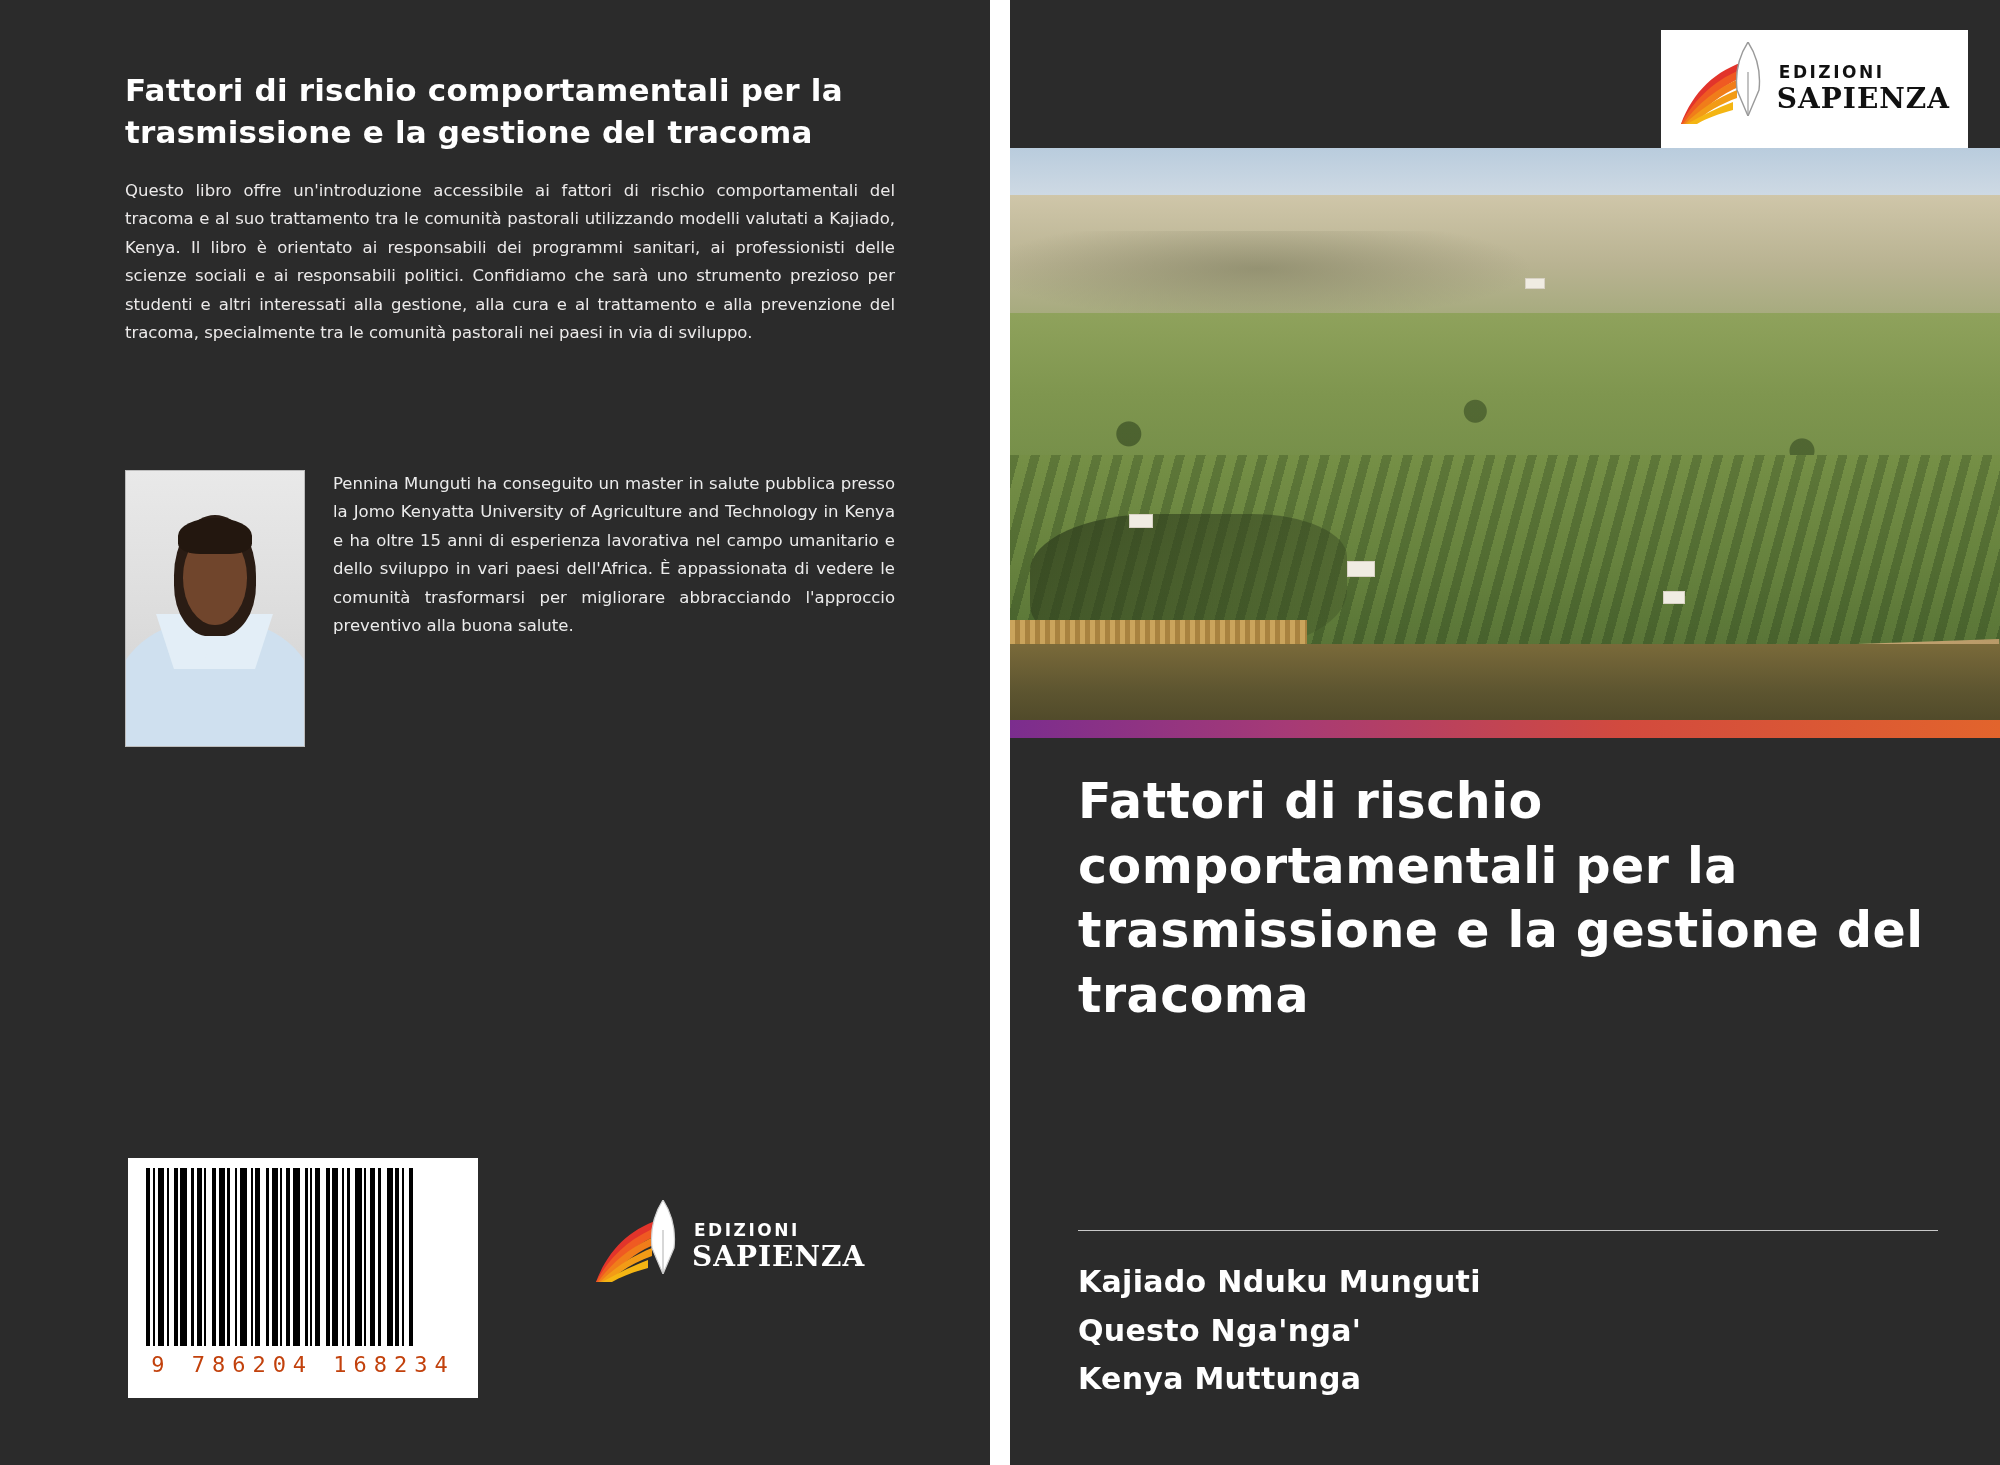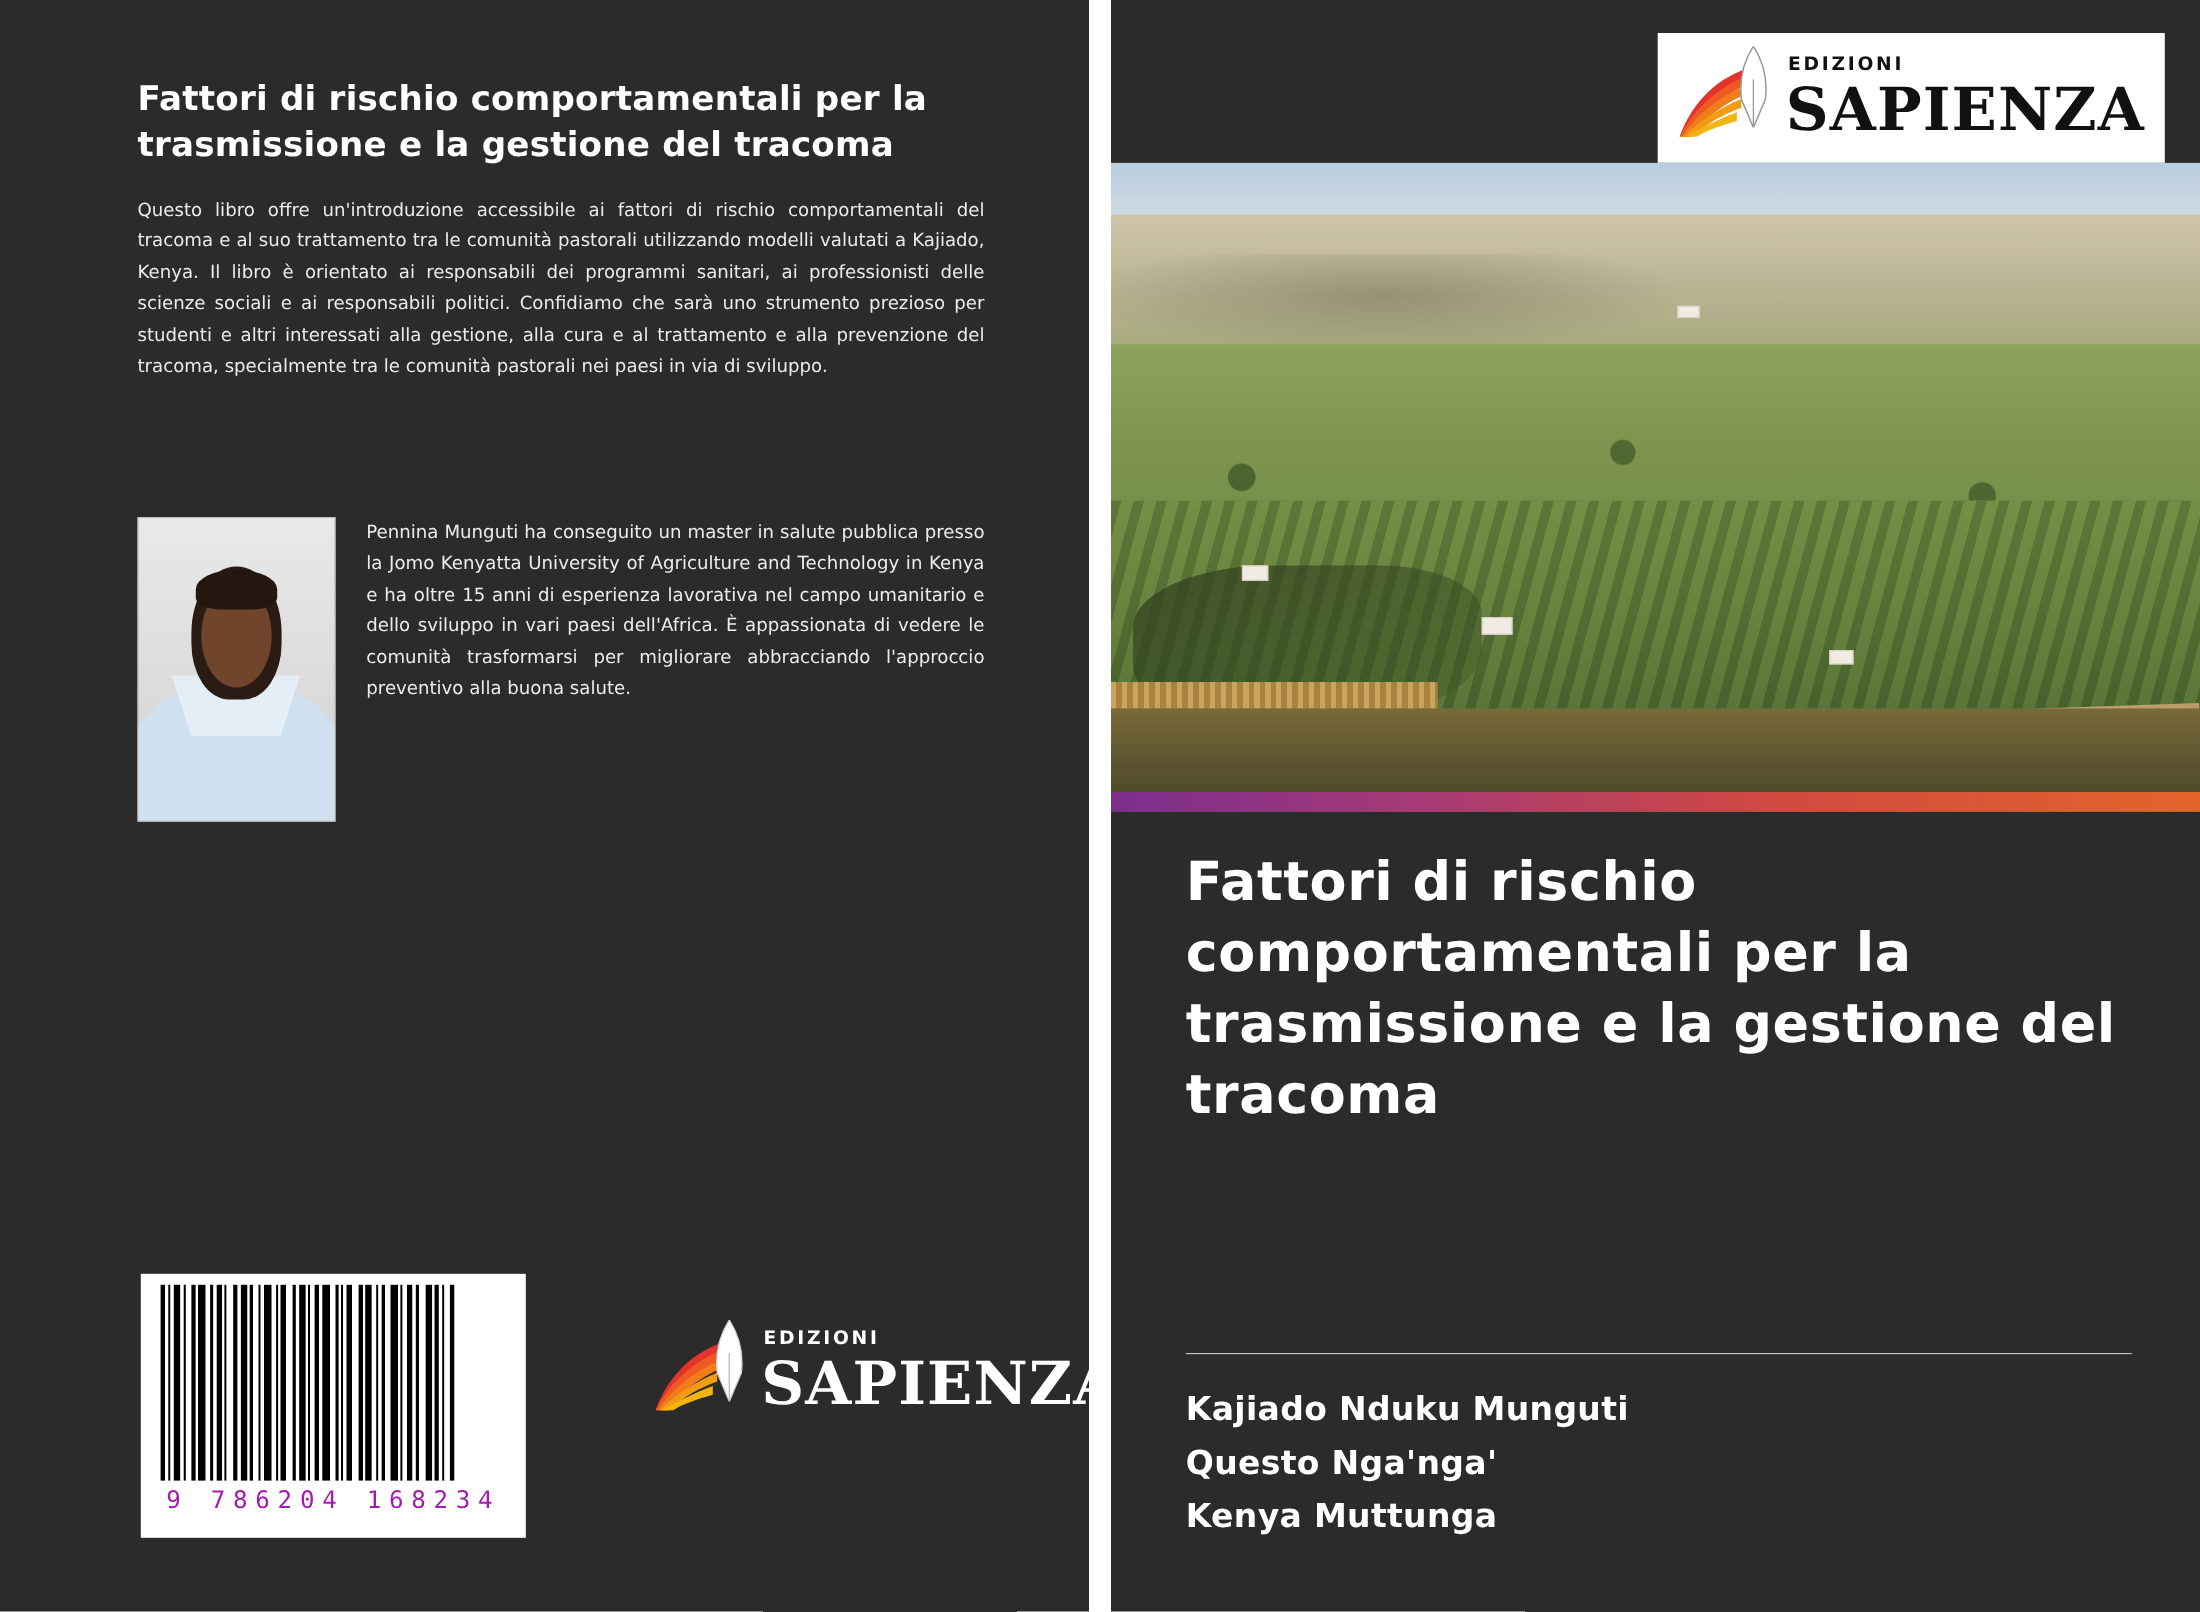--- a/index.html
+++ b/index.html
@@ -143,21 +143,21 @@
     display: block;
     background: #000;
     height: 100%;
   }
   .barcode-digits {
     margin-top: 6px;
     font-family: "DejaVu Sans Mono", "Liberation Mono", monospace;
     font-size: 22px;
     letter-spacing: 7px;
     text-align: center;
-    color: #a21caf;
+    color: #c2410c;
   }
 
   
   .logo {
     display: flex;
     align-items: center;
     gap: 10px;
   }
   .logo-mark {
     position: relative;
@@ -181,21 +181,21 @@
     line-height: 1;
   }
   .logo-ed {
     font-size: 17px;
     letter-spacing: 2.5px;
     font-weight: 600;
     margin-left: 2px;
   }
   .logo-sap {
     font-family: "DejaVu Serif", "Liberation Serif", serif;
-    font-size: 54px;
+    font-size: 28px;
     font-weight: bold;
     letter-spacing: 1px;
     margin-top: 4px;
   }
   .logo-back {
     position: absolute;
     left: 590px;
     top: 1200px;
     color: #ffffff;
   }

